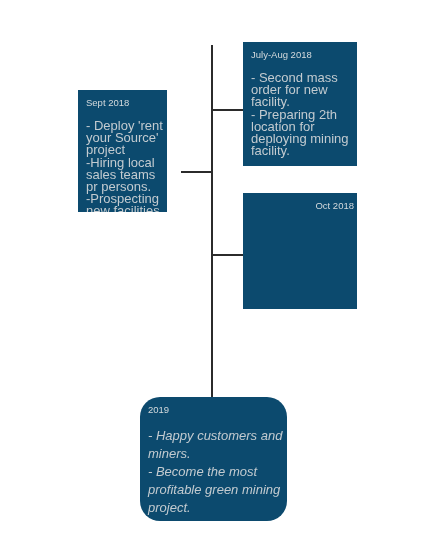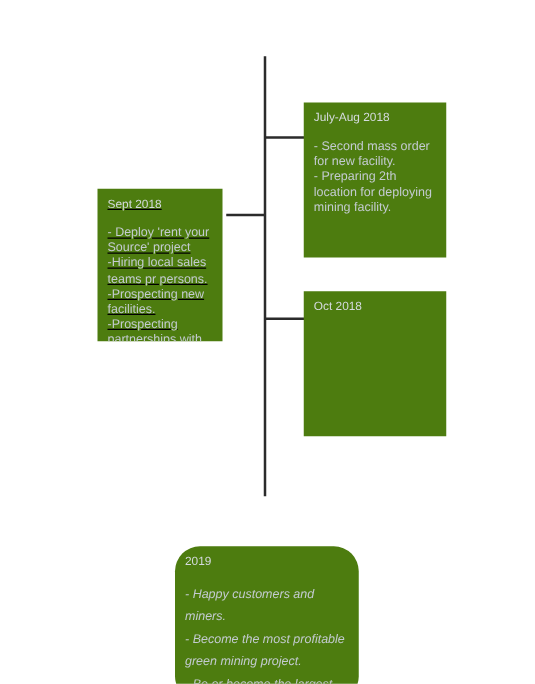--- a/index.html
+++ b/index.html
@@ -46,59 +46,58 @@
     width: 32px;
   }
   .branch-right-oct {
     left: 212px;
     top: 254px;
     width: 32px;
   }
   
   .card {
     position: absolute;
-    background: #4d7c0f;
+    background: #0c4a6e;
     box-sizing: border-box;
     padding: 7px 3px 7px 8px;
     overflow: hidden;
-    margin-top: 40px;
   }
   .card-title {
     color: #d4dadd;
     font-size: 9.5px;
     line-height: 12px;
     margin: 0 0 11px 0;
     white-space: nowrap;
   }
   .card-body {
     color: #c3cbd0;
-    font-size: 10px;
+    font-size: 13px;
     line-height: 12.2px;
     margin: 0;
     white-space: pre-line;
   }
   
   .card-julyaug {
     left: 243px;
     top: 42px;
     width: 114px;
     height: 124px;
   }
   .card-sept {
     left: 78px;
-    top: 111px;
-    width: 100px;
+    top: 90px;
+    width: 89px;
     height: 122px;
-    text-decoration: underline;
   }
   .card-oct {
     left: 243px;
     top: 193px;
     width: 114px;
     height: 116px;
+    text-align: right;
   }
   .card-2019 {
     left: 140px;
     top: 397px;
     width: 147px;
     height: 124px;
     border-radius: 20px;
   }
   .card-2019 .card-body { line-height: 18px; font-style: italic; }
 </style>

